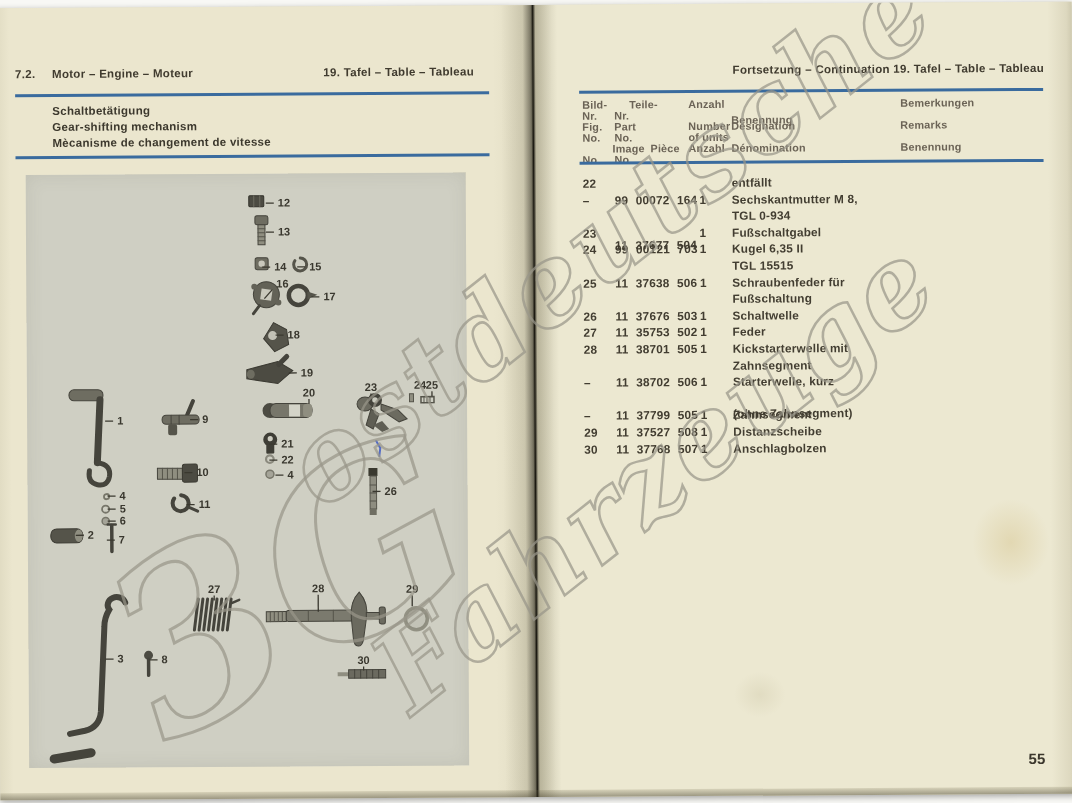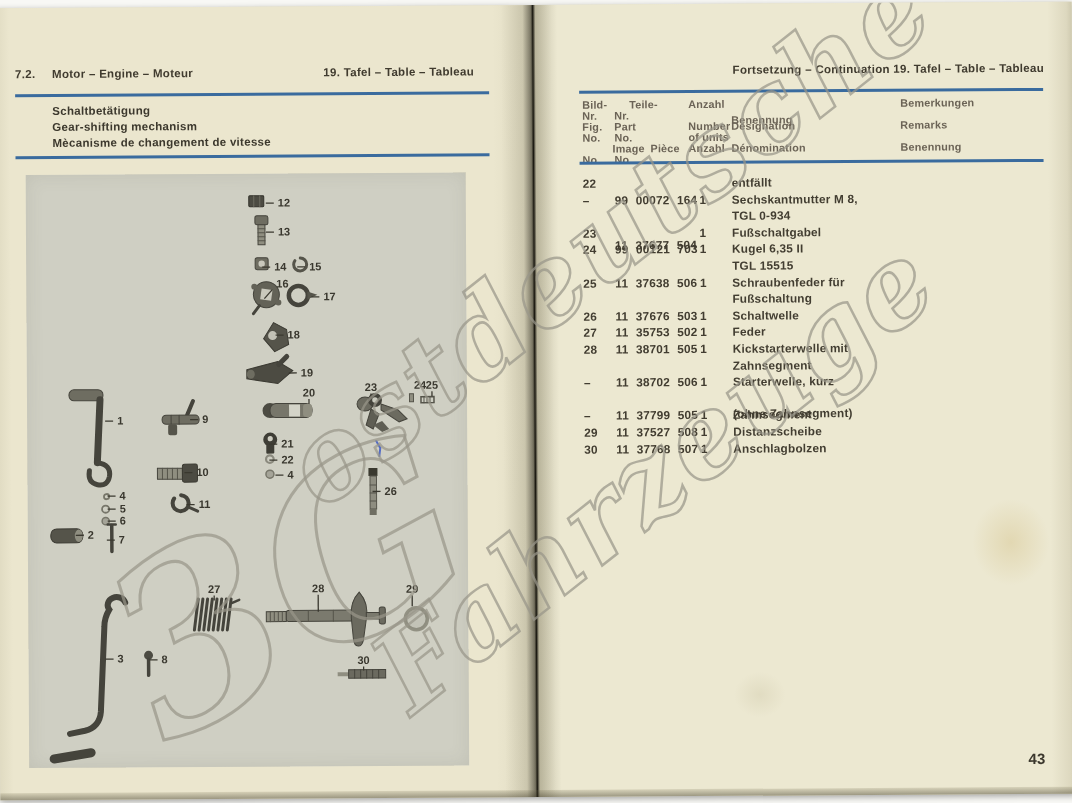--- a/index.html
+++ b/index.html
@@ -436,21 +436,21 @@
         </div>
         <div class="trow" style="top: 265.6px;">
           <span class="c-bild" style="top: 0px;">30</span>
           <span class="c-teile" style="top: 0px;">11 37768 507</span>
           <span class="c-anz" style="top: 0px;">1</span>
           <span class="c-ben" style="top: 0px;">Anschlagbolzen</span>
         </div>
       </div>
     <div class="stain1"></div>
     <div class="stain2"></div>
-    <div class="page-num">43</div>
+    <div class="page-num">55</div>
   </div>
 
   <div class="spine"></div>
 
   <div class="watermark">
     <span class="wm wm-3g">3G</span>
     <span class="wm wm-ost">ostdeutsche</span>
     <span class="wm wm-fahr">Fahrzeuge</span>
   </div>
 </div>

